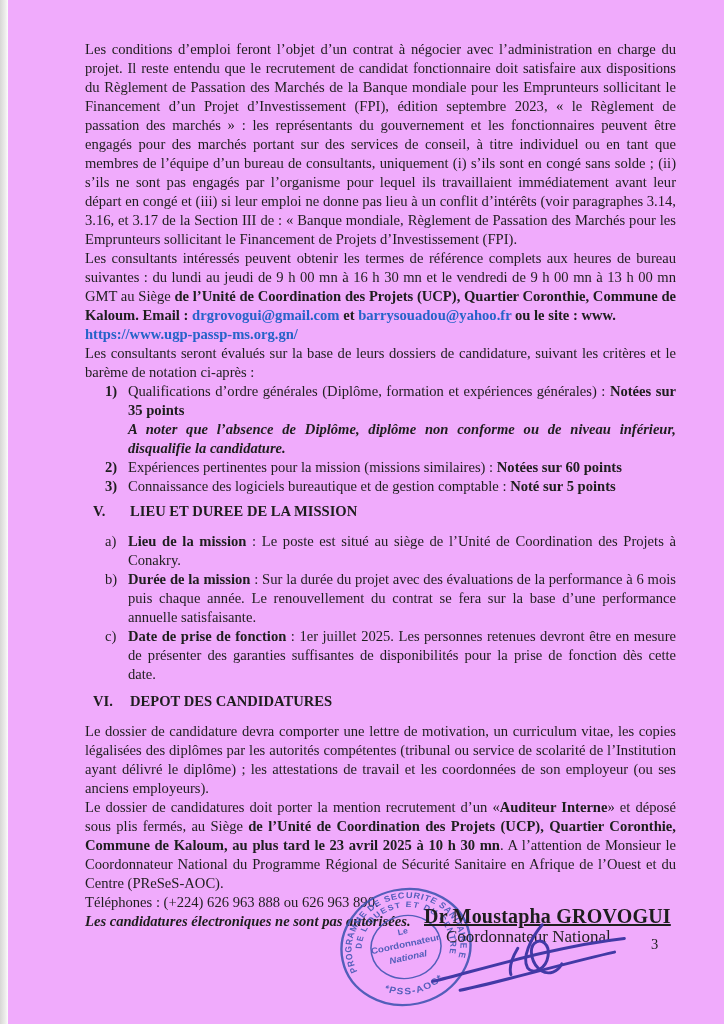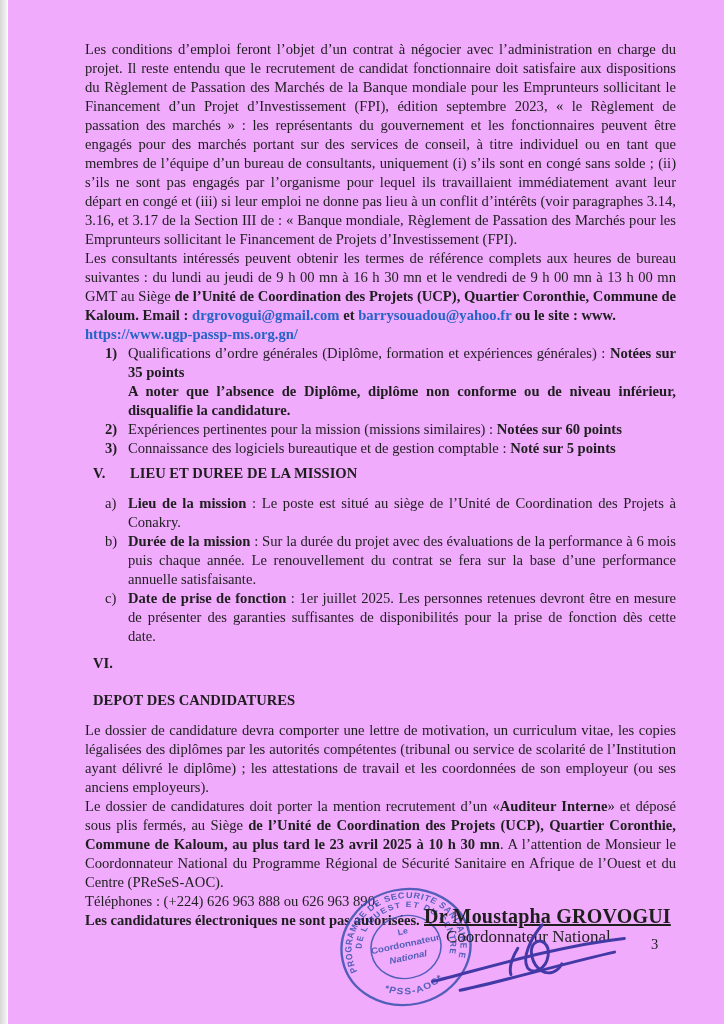--- a/index.html
+++ b/index.html
@@ -15,21 +15,21 @@
   .edge{
     position:absolute;left:0;top:0;bottom:0;width:8px;
     background:linear-gradient(90deg,#d7d7d5,#efefed 70%,#fcfcfb);
   }
   .col{
     position:absolute;left:85px;top:40px;width:591px;
     font-size:14.6px;line-height:19px;text-align:justify;
   }
   p.para{margin:0;}
   .mb17{margin-bottom:17px;} .mb9{margin-bottom:9px;} .mb8{margin-bottom:8px;}
-  .b{font-weight:bold;} .i{}
+  .b{font-weight:bold;} .i{font-style:italic;}
   .lnk{color:#2563c8;font-weight:bold;cursor:pointer;}
   .heading{display:flex;font-weight:bold;padding-left:8px;margin:6px 0 11px 0;}
   .h-num{flex:0 0 37px;}
   .li{display:flex;padding-left:20px;margin:0;}
   .li-num{flex:0 0 23px;}
   .li-num.bold{font-weight:bold;}
   .li-body{flex:1;text-align:justify;}
   .numlist{margin:0;}
   .sig-name{
     position:absolute;left:424px;top:905px;
@@ -48,20 +48,21 @@
 <body>
 
 <div class="page">
   <div class="edge"></div>
 
   <div class="col">
     <p class="para mb17"><span>Les conditions d’emploi feront l’objet d’un contrat à négocier avec l’administration en charge du projet.  Il reste entendu que le recrutement de candidat fonctionnaire doit satisfaire aux dispositions du Règlement de Passation des Marchés de la Banque mondiale pour les Emprunteurs sollicitant le Financement d’un Projet d’Investissement (FPI), édition septembre 2023, « le Règlement de passation des marchés » : les représentants du gouvernement et les fonctionnaires peuvent être engagés pour des marchés portant sur des services de conseil, à titre individuel ou en tant que membres de l’équipe d’un bureau de consultants, uniquement (i) s’ils sont en congé sans solde ; (ii) s’ils ne sont pas engagés par l’organisme pour lequel ils travaillaient immédiatement avant leur départ en congé et (iii) si leur emploi ne donne pas lieu à un conflit d’intérêts (voir paragraphes 3.14, 3.16, et 3.17  de la Section III de : « Banque mondiale, Règlement de Passation des Marchés pour les Emprunteurs sollicitant le Financement de Projets d’Investissement (FPI).</span></p>
 
     <p class="para mb9"><span>Les consultants intéressés peuvent obtenir les termes de référence complets aux heures de bureau suivantes : du lundi au jeudi de 9 h 00 mn à 16 h 30 mn et le vendredi de 9 h 00 mn à 13 h 00 mn GMT au Siège </span><span class="b">de l’Unité de Coordination des Projets (UCP), Quartier Coronthie, Commune de Kaloum. Email</span><span class="b"> : </span><span class="b lnk">drgrovogui@gmail.com</span><span class="b"> et </span><span class="b lnk">barrysouadou@yahoo.fr</span><span class="b"> ou le site : www.</span><br><span class="b lnk">https://www.ugp-passp-ms.org.gn/</span></p>
 
+    <p class="para mb8"><span>Les consultants seront évalués sur la base de leurs dossiers de candidature, suivant les critères et le barème de notation ci-après :</span></p>
 
     <div class="numlist">
       <div class="li">
         <span class="li-num bold">1)</span>
         <div class="li-body"><span>Qualifications d’ordre générales (Diplôme, formation et expériences générales) : </span><span class="b">Notées sur 35 points</span><br><span class="b i">A noter que l’absence de Diplôme, diplôme non conforme ou de niveau inférieur, disqualifie la candidature.</span></div>
       </div>
       <div class="li">
         <span class="li-num bold">2)</span>
         <div class="li-body"><span>Expériences pertinentes pour la mission (missions similaires) : </span><span class="b">Notées sur 60 points</span></div>
       </div>
@@ -84,21 +85,21 @@
       <div class="li">
         <span class="li-num">b)</span>
         <div class="li-body"><span class="b">Durée de la mission</span><span> : Sur la durée du projet avec des évaluations de la performance à 6 mois puis chaque année. Le renouvellement du contrat se fera sur la base d’une performance annuelle satisfaisante.</span></div>
       </div>
       <div class="li">
         <span class="li-num">c)</span>
         <div class="li-body"><span class="b">Date de prise de fonction</span><span> : 1er juillet 2025. Les personnes retenues devront être en mesure de présenter des garanties suffisantes de disponibilités pour la prise de fonction dès cette date.</span></div>
       </div>
     </div>
 
-    <div class="heading" style="margin-top:8px;flex-direction:column;">
+    <div class="heading" style="margin-top:8px;">
       <span class="h-num">VI.</span>
       <span>DEPOT DES CANDIDATURES</span>
     </div>
 
     <p class="para mb9"><span>Le dossier de candidature devra comporter une lettre de motivation, un curriculum vitae, les copies légalisées des diplômes par les autorités compétentes (tribunal ou service de scolarité de l’Institution ayant délivré le diplôme) ; les attestations de travail et les coordonnées de son employeur (ou ses anciens employeurs).</span></p>
 
     <p class="para"><span>Le dossier de candidatures doit porter la mention recrutement d’un «</span><span class="b">Auditeur Interne</span><span>»  et déposé sous plis fermés, au Siège </span><span class="b">de l’Unité de Coordination des Projets (UCP), Quartier Coronthie, Commune de Kaloum, au plus tard le 23 avril 2025 à 10 h  30 mn</span><span>. A l’attention de Monsieur le Coordonnateur National du Programme Régional de Sécurité Sanitaire en Afrique de l’Ouest et du Centre (PReSeS-AOC).</span><br><span>Téléphones : (+224) 626 963 888 ou 626 963 890.</span><br><span class="b i">Les candidatures électroniques ne sont pas autorisées.</span></p>
   </div>
 
   <svg class="stamp" viewBox="0 0 160 160" preserveAspectRatio="none">

